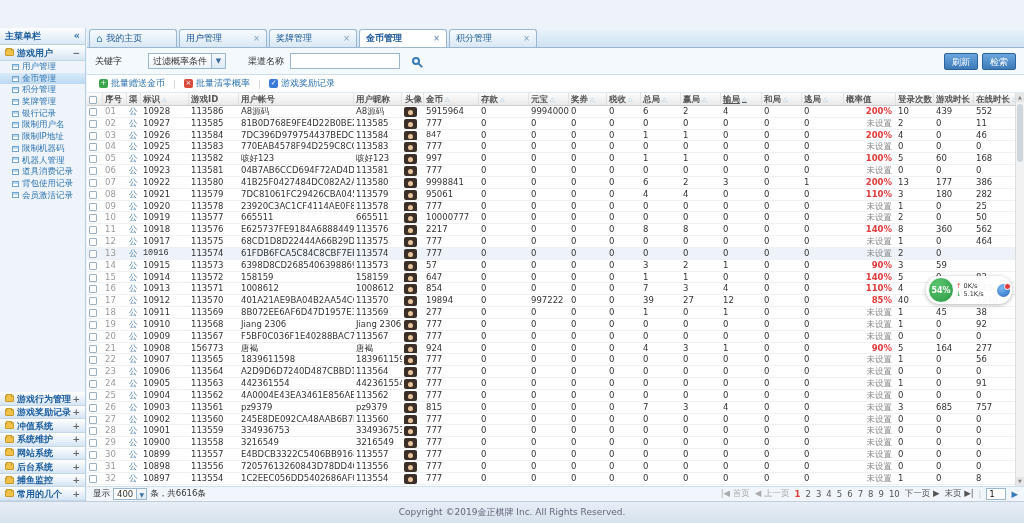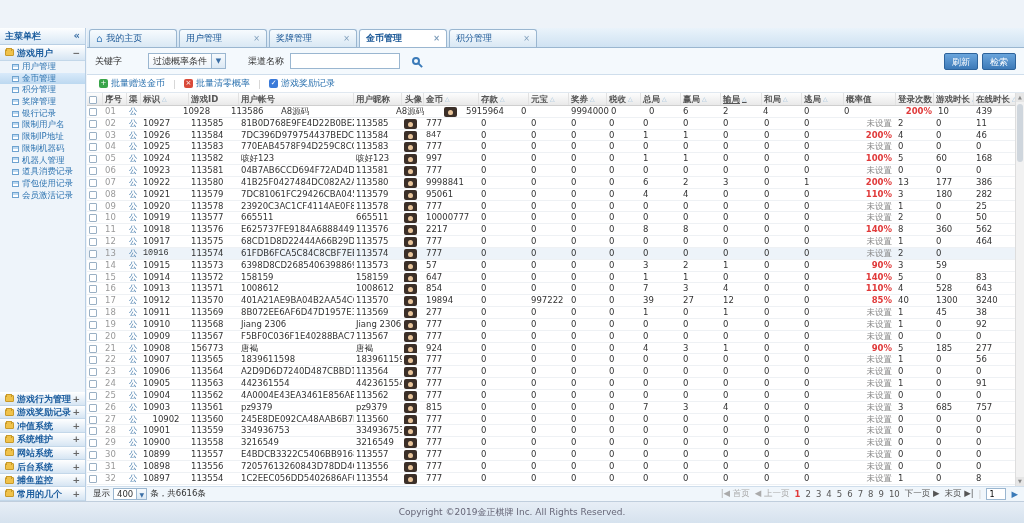--- a/index.html
+++ b/index.html
@@ -357,21 +357,21 @@
           <span class="th" style="width: 42px;">
             <span>在线时长</span>
             <span class="tri">△</span>
           </span>
         </div>
       <div class="tbody">
           <div class="tr">
             <span class="td" style="width: 16px;"><span class="cbx"></span></span>
             <span class="td seq" style="width: 24px;">01</span>
             <span class="td type" style="width: 14px;">公</span>
-            <span class="td" style="width: 48px; margin-left: 40px;">10928</span>
+            <span class="td" style="width: 48px;">10928</span>
             <span class="td" style="width: 50px;">113586</span>
             <span class="td" style="width: 115px;">A8源码</span>
             <span class="td" style="width: 48px;">A8源码</span>
             <span class="td" style="width: 22px;">
               <div class="avatar"></div>
             </span>
             <span class="td" style="width: 55px;">5915964</span>
             <span class="td" style="width: 50px;">0</span>
             <span class="td" style="width: 40px;">9994000</span>
             <span class="td" style="width: 38px;">0</span>
@@ -896,21 +896,21 @@
             <span class="td" style="width: 40px;">0</span>
             <span class="td" style="width: 38px;">0</span>
             <span class="td" style="width: 34px;">0</span>
             <span class="td" style="width: 40px;">4</span>
             <span class="td" style="width: 40px;">3</span>
             <span class="td" style="width: 41px;">1</span>
             <span class="td" style="width: 40px;">0</span>
             <span class="td" style="width: 42px;">0</span>
             <span class="td right red" style="width: 52px;">90%</span>
             <span class="td" style="width: 38px;">5</span>
-            <span class="td" style="width: 40px;">185</span>
+            <span class="td" style="width: 40px;">164</span>
             <span class="td" style="width: 42px;">277</span>
           </div>
           <div class="tr">
             <span class="td" style="width: 16px;"><span class="cbx"></span></span>
             <span class="td seq" style="width: 24px;">22</span>
             <span class="td type" style="width: 14px;">公</span>
             <span class="td" style="width: 48px;">10907</span>
             <span class="td" style="width: 50px;">113565</span>
             <span class="td" style="width: 115px;">1839611598</span>
             <span class="td" style="width: 48px;">1839611598</span>
@@ -1033,21 +1033,21 @@
             <span class="td" style="width: 42px;">0</span>
             <span class="td right gray" style="width: 52px;">未设置</span>
             <span class="td" style="width: 38px;">3</span>
             <span class="td" style="width: 40px;">685</span>
             <span class="td" style="width: 42px;">757</span>
           </div>
           <div class="tr">
             <span class="td" style="width: 16px;"><span class="cbx"></span></span>
             <span class="td seq" style="width: 24px;">27</span>
             <span class="td type" style="width: 14px;">公</span>
-            <span class="td" style="width: 48px; text-align: center;">10902</span>
+            <span class="td" style="width: 48px;">10902</span>
             <span class="td" style="width: 50px;">113560</span>
             <span class="td" style="width: 115px;">245E8DE092CA48AAB6B7FFCB8D0170</span>
             <span class="td" style="width: 48px;">113560</span>
             <span class="td" style="width: 22px;">
               <div class="avatar"></div>
             </span>
             <span class="td" style="width: 55px;">777</span>
             <span class="td" style="width: 50px;">0</span>
             <span class="td" style="width: 40px;">0</span>
             <span class="td" style="width: 38px;">0</span>
@@ -1229,14 +1229,22 @@
           <span class="pg-go">▶</span>
         </span>
     </div>
 
   </div>
 
   <div class="footer">
     <span>Copyright ©2019金正棋牌 Inc. All Rights Reserved.</span>
   </div>
 
+  <div class="netov">
+    <div class="netpct">54%</div>
+    <div class="netlines">
+      <div><span class="up-arrow">↑</span> <span>0K/s</span></div>
+      <div><span class="down-arrow">↓</span> <span>5.1K/s</span></div>
+    </div>
+    <div class="netlogo"></div>
+  </div>
 
 </div>
 
 </body></html>

